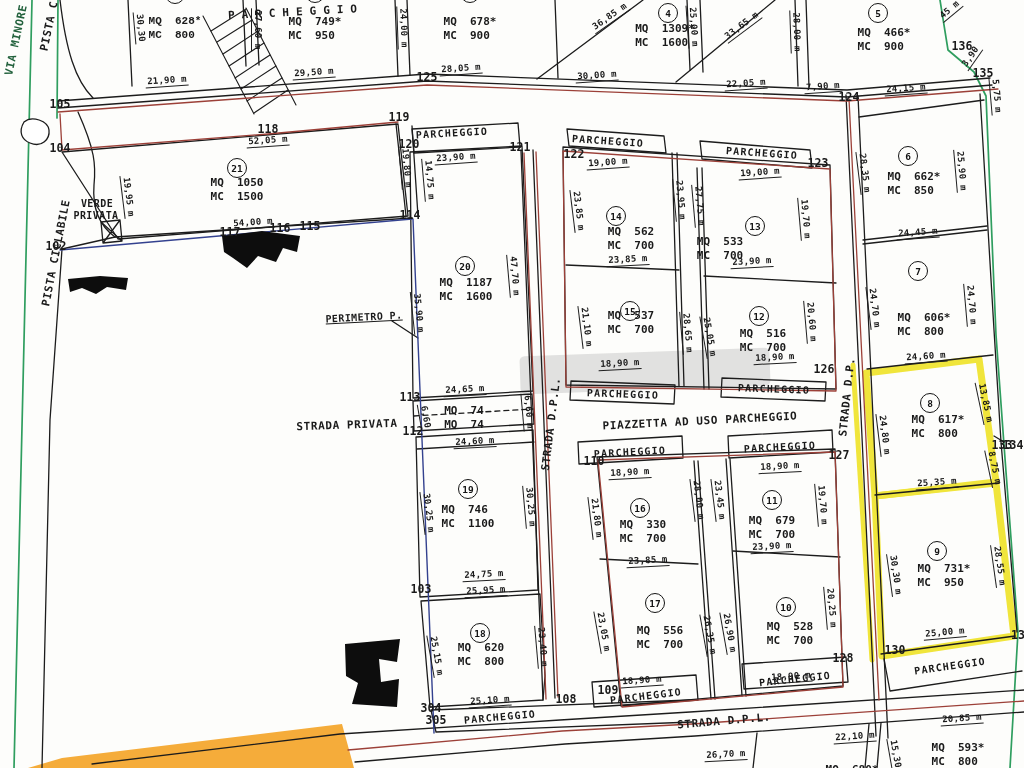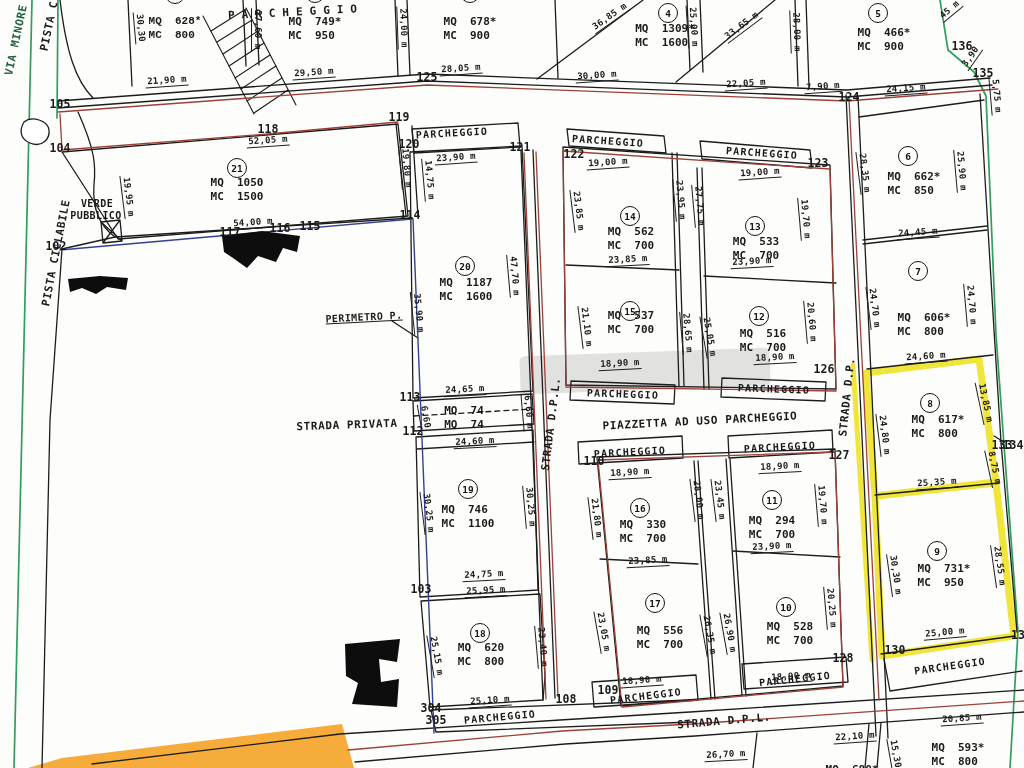--- a/index.html
+++ b/index.html
@@ -145,21 +145,21 @@
   <div id="labels">
       <span class="lbl street green" style="left: 16px; top: 40px; transform: translate(-50%, -50%) rotate(-78deg);">VIA MINORE</span>
       <span class="lbl street" style="left: 49px; top: 26px; transform: translate(-50%, -50%) rotate(-78deg);">PISTA C</span>
       <span class="lbl street" style="left: 56px; top: 253px; transform: translate(-50%, -50%) rotate(-79deg);">PISTA CICLABILE</span>
       <span class="lbl street" style="left: 347px; top: 425px; transform: translate(-50%, -50%) rotate(-2deg);">STRADA PRIVATA</span>
       <span class="lbl street" style="left: 551px; top: 424px; transform: translate(-50%, -50%) rotate(-83deg);">STRADA D.P.L.</span>
       <span class="lbl street" style="left: 700px; top: 421px; transform: translate(-50%, -50%) rotate(-3deg);">PIAZZETTA AD USO PARCHEGGIO</span>
       <span class="lbl street" style="left: 847px; top: 397px; transform: translate(-50%, -50%) rotate(-84deg);">STRADA D.P.</span>
       <span class="lbl street" style="left: 724px; top: 721px; transform: translate(-50%, -50%) rotate(-5deg);">STRADA D.P.L.</span>
       <span class="lbl area" style="left: 97px; top: 203px; transform: translate(-50%, -50%) rotate(0deg);">VERDE</span>
-      <span class="lbl area" style="left: 96px; top: 215px; transform: translate(-50%, -50%) rotate(0deg);">PUBBLICO</span>
+      <span class="lbl area" style="left: 96px; top: 215px; transform: translate(-50%, -50%) rotate(0deg);">PRIVATA</span>
       <span class="lbl area u" style="left: 364px; top: 317px; transform: translate(-50%, -50%) rotate(-3deg);">PERIMETRO P.</span>
       <span class="lbl pk wide" style="left: 296px; top: 12px; transform: translate(-50%, -50%) rotate(-3deg);">PARCHEGGIO</span>
       <span class="lbl pk" style="left: 452px; top: 133px; transform: translate(-50%, -50%) rotate(-3deg);">PARCHEGGIO</span>
       <span class="lbl pk" style="left: 608px; top: 141px; transform: translate(-50%, -50%) rotate(4deg);">PARCHEGGIO</span>
       <span class="lbl pk" style="left: 762px; top: 153px; transform: translate(-50%, -50%) rotate(4deg);">PARCHEGGIO</span>
       <span class="lbl pk" style="left: 623px; top: 394px; transform: translate(-50%, -50%) rotate(2deg);">PARCHEGGIO</span>
       <span class="lbl pk" style="left: 774px; top: 389px; transform: translate(-50%, -50%) rotate(2deg);">PARCHEGGIO</span>
       <span class="lbl pk" style="left: 630px; top: 452px; transform: translate(-50%, -50%) rotate(-3deg);">PARCHEGGIO</span>
       <span class="lbl pk" style="left: 780px; top: 447px; transform: translate(-50%, -50%) rotate(-3deg);">PARCHEGGIO</span>
       <span class="lbl pk" style="left: 500px; top: 717px; transform: translate(-50%, -50%) rotate(-5deg);">PARCHEGGIO</span>
@@ -293,26 +293,26 @@
       <div class="lbl parcel" style="left: 914px; top: 183px; transform: translate(-50%, -50%) rotate(0deg);"><div>MQ  662*</div><div>MC  850</div></div>
       <div class="lotnum" style="top: 271px; left: 918px; position: absolute; transform: translate(-50%, -50%) rotate(0deg);">7</div>
       <div class="lbl parcel" style="left: 924px; top: 296px; transform: translate(-50%, -50%) rotate(0deg); margin-top: 28px;"><div>MQ  606*</div><div>MC  800</div></div>
       <div class="lotnum" style="top: 403px; left: 930px; position: absolute; transform: translate(-50%, -50%) rotate(0deg);">8</div>
       <div class="lbl parcel" style="left: 938px; top: 426px; transform: translate(-50%, -50%) rotate(0deg);"><div>MQ  617*</div><div>MC  800</div></div>
       <div class="lotnum" style="top: 551px; left: 937px; position: absolute; transform: translate(-50%, -50%) rotate(0deg);">9</div>
       <div class="lbl parcel" style="left: 944px; top: 575px; transform: translate(-50%, -50%) rotate(0deg);"><div>MQ  731*</div><div>MC  950</div></div>
       <div class="lotnum" style="top: 607px; left: 786px; position: absolute; transform: translate(-50%, -50%) rotate(0deg);">10</div>
       <div class="lbl parcel" style="left: 790px; top: 633px; transform: translate(-50%, -50%) rotate(0deg);"><div>MQ  528</div><div>MC  700</div></div>
       <div class="lotnum" style="top: 500px; left: 772px; position: absolute; transform: translate(-50%, -50%) rotate(0deg);">11</div>
-      <div class="lbl parcel" style="left: 772px; top: 527px; transform: translate(-50%, -50%) rotate(0deg);"><div>MQ  294</div><div>MC  700</div></div>
+      <div class="lbl parcel" style="left: 772px; top: 527px; transform: translate(-50%, -50%) rotate(0deg);"><div>MQ  679</div><div>MC  700</div></div>
       <div class="lotnum" style="top: 316px; left: 759px; position: absolute; transform: translate(-50%, -50%) rotate(0deg);">12</div>
       <div class="lbl parcel" style="left: 763px; top: 340px; transform: translate(-50%, -50%) rotate(0deg);"><div>MQ  516</div><div>MC  700</div></div>
       <div class="lotnum" style="top: 226px; left: 755px; position: absolute; transform: translate(-50%, -50%) rotate(0deg);">13</div>
-      <div class="lbl parcel" style="left: 756px; top: 248px; transform: translate(-50%, -50%) rotate(0deg);"><div>MQ  533</div><div>MC  700</div></div>
-      <div class="lotnum" style="top: 216px; left: 630px; position: absolute; transform: translate(-50%, -50%) rotate(0deg);">14</div>
+      <div class="lbl parcel" style="left: 720px; top: 248px; transform: translate(-50%, -50%) rotate(0deg);"><div>MQ  533</div><div>MC  700</div></div>
+      <div class="lotnum" style="top: 216px; left: 616px; position: absolute; transform: translate(-50%, -50%) rotate(0deg);">14</div>
       <div class="lbl parcel" style="left: 631px; top: 238px; transform: translate(-50%, -50%) rotate(0deg);"><div>MQ  562</div><div>MC  700</div></div>
       <div class="lotnum" style="top: 311px; left: 630px; position: absolute; transform: translate(-50%, -50%) rotate(0deg);">15</div>
       <div class="lbl parcel" style="left: 631px; top: 322px; transform: translate(-50%, -50%) rotate(0deg);"><div>MQ  537</div><div>MC  700</div></div>
       <div class="lotnum" style="top: 508px; left: 640px; position: absolute; transform: translate(-50%, -50%) rotate(0deg);">16</div>
       <div class="lbl parcel" style="left: 643px; top: 531px; transform: translate(-50%, -50%) rotate(0deg);"><div>MQ  330</div><div>MC  700</div></div>
       <div class="lotnum" style="top: 603px; left: 655px; position: absolute; transform: translate(-50%, -50%) rotate(0deg);">17</div>
       <div class="lbl parcel" style="left: 660px; top: 637px; transform: translate(-50%, -50%) rotate(0deg);"><div>MQ  556</div><div>MC  700</div></div>
       <div class="lotnum" style="top: 633px; left: 480px; position: absolute; transform: translate(-50%, -50%) rotate(0deg);">18</div>
       <div class="lbl parcel" style="left: 481px; top: 654px; transform: translate(-50%, -50%) rotate(0deg);"><div>MQ  620</div><div>MC  800</div></div>
       <div class="lotnum" style="top: 489px; left: 468px; position: absolute; transform: translate(-50%, -50%) rotate(0deg);">19</div>

